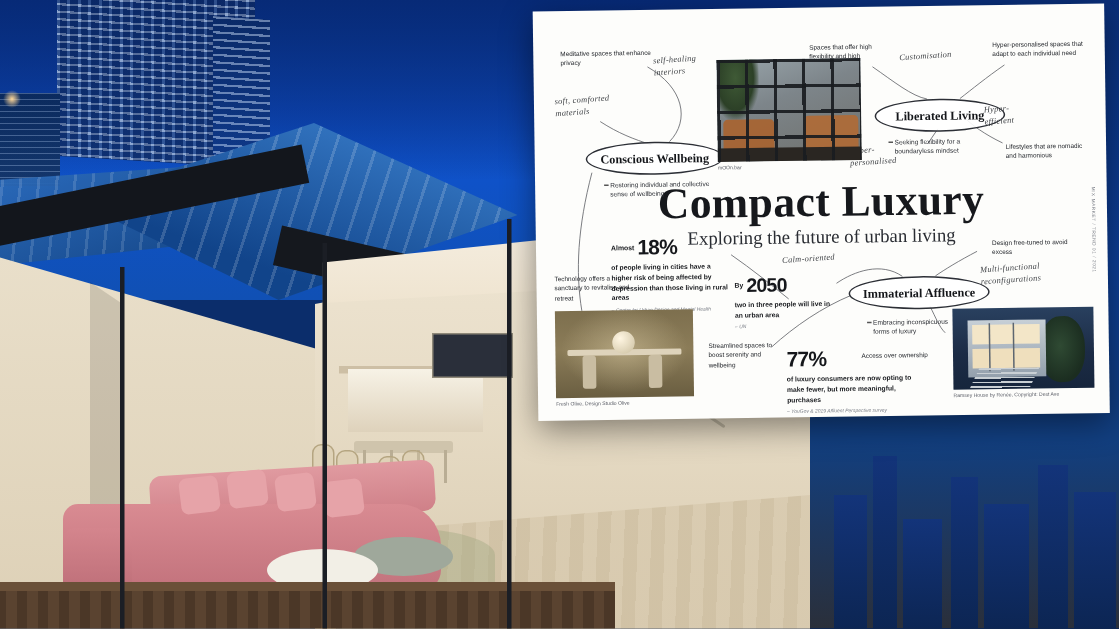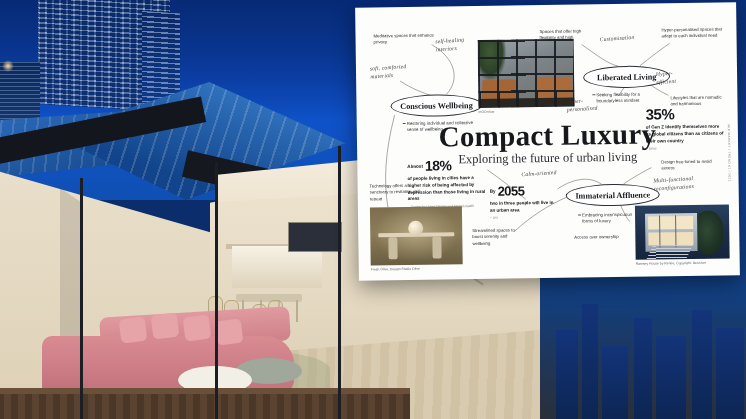--- a/index.html
+++ b/index.html
@@ -313,32 +313,32 @@
       <div class="hand" style="left:160px;top:160px">Calm-oriented</div>
       <div class="hand" style="left:292px;top:168px;white-space:pre-line">Multi-functional
 reconfigurations</div>
 
       <div class="stat" style="left:46px;top:146px;width:78px">
         <div><span class="pre">Almost</span><span class="big" style="font-size:14px">18%</span></div>
         <div class="body">of people living in cities have a higher risk of being affected by depression than those living in rural areas</div>
         <div class="src">– Centre for Urban Design and Mental Health</div>
       </div>
 
-      <div class="stat" style="left:285px;top:98px;width:78px">
-        <div><span class="big" style="font-size:15px">35%</span></div>
-        <div class="body">of Gen Z identify themselves more as global citizens than as citizens of their own country</div>
-        <div class="src">– Ipsos</div>
-      </div>
 
       <div class="stat" style="left:128px;top:172px;width:64px">
-        <div><span class="pre">By</span><span class="big" style="font-size:13px">2055</span></div>
+        <div><span class="pre">By</span><span class="big" style="font-size:13px">2050</span></div>
         <div class="body">two in three people will live in an urban area</div>
         <div class="src">– UN</div>
       </div>
 
+      <div class="stat" style="left:162px;top:222px;width:84px">
+        <div><span class="big" style="font-size:14px">77%</span></div>
+        <div class="body">of luxury consumers are now opting to make fewer, but more meaningful, purchases</div>
+        <div class="src">– YouGov &amp; 2019 Affluent Perspective survey</div>
+      </div>
 
       <div class="pimg pi1">
         <div class="plant"></div>
         <div class="sofa1"></div>
         <div class="sofa2"></div>
         <div class="floorb"></div>
         <div class="grid"></div>
       </div>
       <div class="cap" style="left:118px;top:100px">mOOn.bar</div>
 

